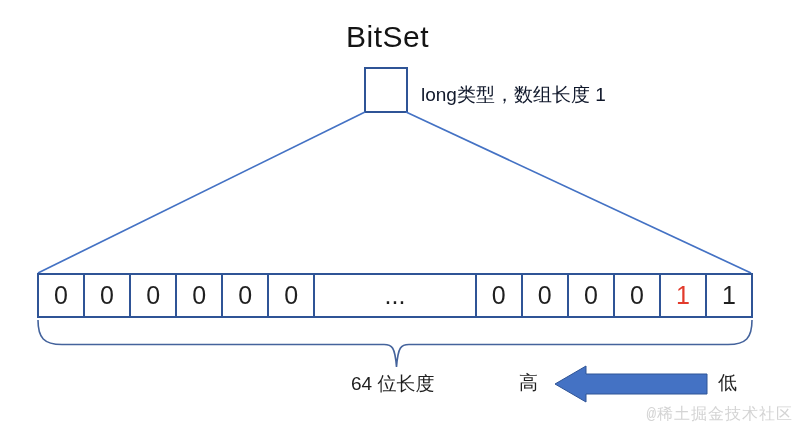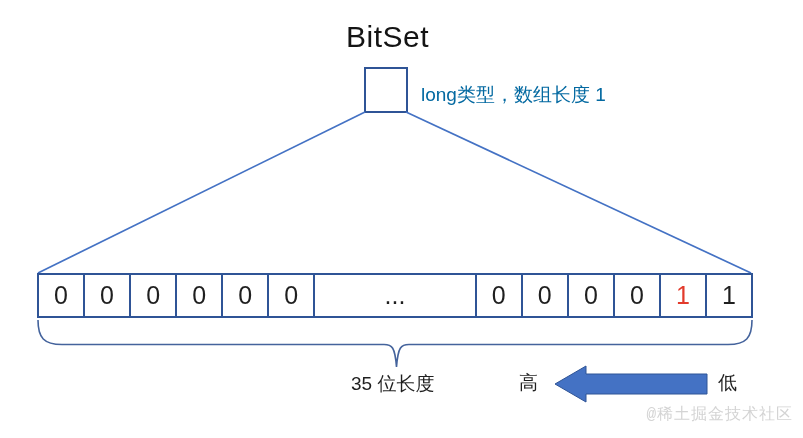--- a/index.html
+++ b/index.html
@@ -22,21 +22,21 @@
   }
   #long-square{
     left:364px;top:67px;
     width:40px;height:42px;
     border:2.5px solid #2F5496;
     background:#ffffff;
   }
   #node-label{
     left:421px;top:82px;
     font-size:19px;
-    color:#0369a1;
+    color:#0f172a;
     white-space:nowrap;
   }
   #overlay-svg{
     left:0;top:0;width:803px;height:438px;
     pointer-events:none;
   }
   #bit-array{
     left:37px;top:273px;
     width:716px;height:45px;
     border:2px solid #2F5496;
@@ -105,19 +105,19 @@
     <div class="bit-cell">0</div>
     <div class="bit-cell wide">...</div>
     <div class="bit-cell">0</div>
     <div class="bit-cell">0</div>
     <div class="bit-cell">0</div>
     <div class="bit-cell">0</div>
     <div class="bit-cell red">1</div>
     <div class="bit-cell">1</div>
   </div>
 
-  <div id="length-label" class="abs bottom-label">35 位长度</div>
+  <div id="length-label" class="abs bottom-label">64 位长度</div>
   <div id="high-label" class="abs bottom-label">高</div>
   <div id="low-label" class="abs bottom-label">低</div>
 
   <div id="watermark" class="abs">@稀土掘金技术社区</div>
 
 </div>
 
 </body></html>

